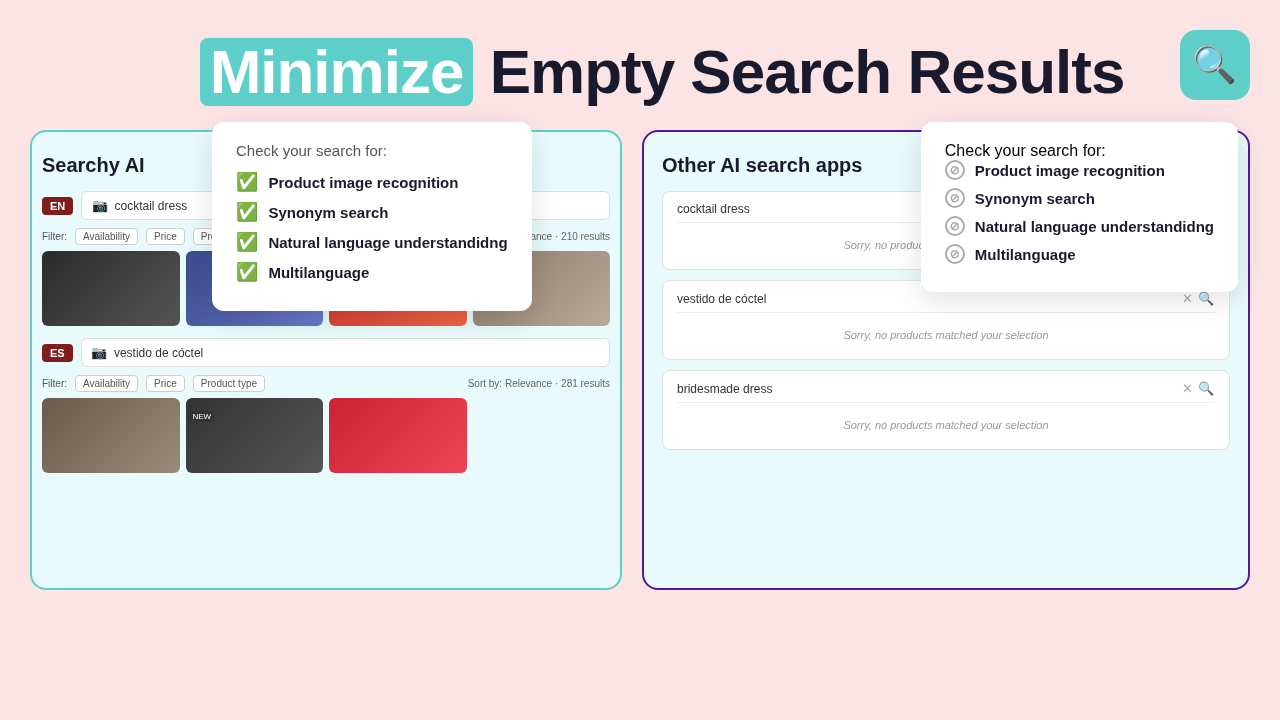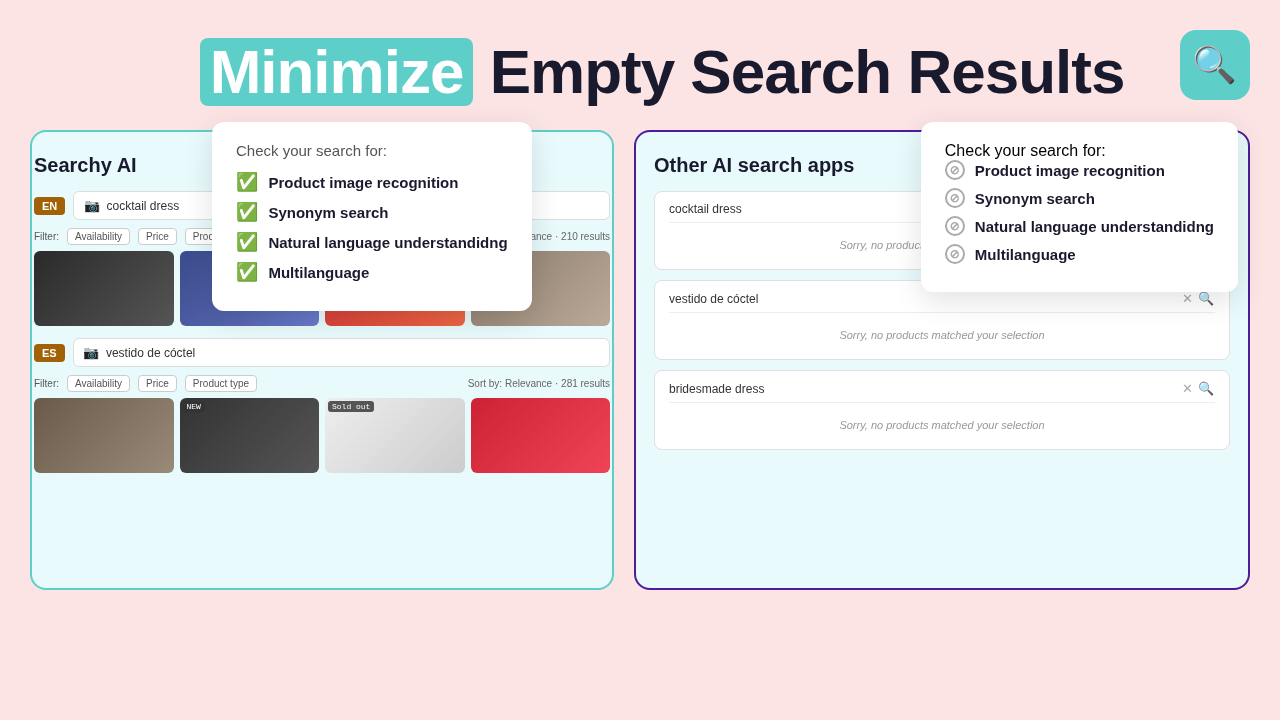--- a/index.html
+++ b/index.html
@@ -56,21 +56,21 @@
       padding: 0 30px;
       position: relative;
     }
 
     
     .panel-left {
       flex: 1;
       background: #e8fafc;
       border: 2px solid #5ecec8;
       border-radius: 16px;
-      padding: 22px 2px 18px;
+      padding: 22px 10px 18px;
       position: relative;
       min-height: 460px;
     }
     .panel-title {
       font-size: 20px;
       font-weight: 700;
       color: #1a1a2e;
       margin-bottom: 14px;
     }
 
@@ -144,21 +144,21 @@
     .search-mock {
       margin-top: 10px;
     }
     .search-row {
       display: flex;
       align-items: center;
       gap: 8px;
       margin-bottom: 8px;
     }
     .lang-badge {
-      background: #a16207;
+      background: #7f1d1d;
       color: white;
       font-size: 11px;
       font-weight: 700;
       padding: 3px 8px;
       border-radius: 4px;
       min-width: 30px;
       text-align: center;
     }
     .search-input-mock {
       flex: 1;
@@ -219,28 +219,27 @@
     .p1 { background: linear-gradient(135deg, #2a2a2a, #555); }
     .p2 { background: linear-gradient(135deg, #3a4a8a, #6a7acc); }
     .p3 { background: linear-gradient(135deg, #cc3333, #ee6644); }
     .p4 { background: linear-gradient(135deg, #8a7a6a, #bbaa99); }
     .p5 { background: linear-gradient(135deg, #6a5a4a, #9a8a7a); }
     .p6 { background: linear-gradient(135deg, #333, #555); }
     .p7 { background: linear-gradient(135deg, #eee, #ccc); }
     .p8 { background: linear-gradient(135deg, #cc2233, #ee4455); }
     .badge-tag {
       position: absolute;
-      top: 3px;
+      top: 13px;
       left: 3px;
       background: #333;
       color: white;
       font-size: 8px;
       padding: 1px 4px;
       border-radius: 3px;
-      font-family: Liberation Mono, monospace;
     }
     .badge-soldout {
       background: #555;
     }
 
     
     .search-mock-right {
       margin-top: 10px;
     }
     .search-result-block {
@@ -362,24 +361,20 @@
         </span>
       </div>
       <div class="product-grid">
         <div class="product-thumb p5">
             <div class="product-thumb-inner"></div>
           </div>
         <div class="product-thumb p6">
           <div class="product-thumb-inner"></div>
           <div class="badge-tag">NEW</div>
         </div>
-        <div class="product-thumb p7">
-          <div class="product-thumb-inner"></div>
-          <div class="badge-tag badge-soldout">Sold out</div>
-        </div>
         <div class="product-thumb p8">
             <div class="product-thumb-inner"></div>
           </div>
       </div>
     </div>
   </div>
 
   <div class="panel-right">
     <div class="panel-title">Other AI search apps</div>
 

